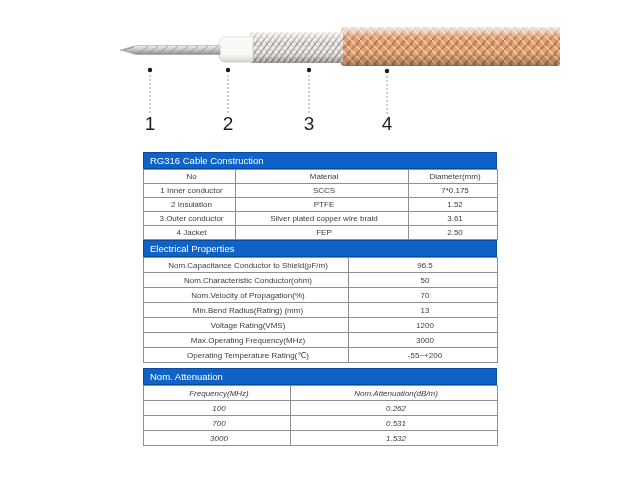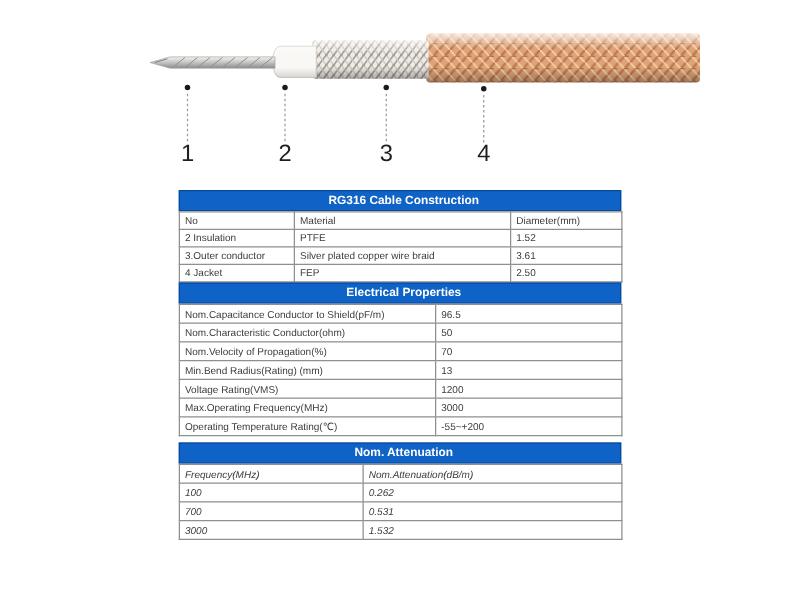--- a/index.html
+++ b/index.html
@@ -10,24 +10,24 @@
   
   #figure{position:absolute;left:0;top:0;width:640px;height:150px;}
   .layer-num{
     position:absolute;top:113px;width:24px;text-align:center;
     font-size:19px;color:#1f1f1f;font-family:"Liberation Sans",sans-serif;
   }
   
   #sheet{position:absolute;left:143px;top:152px;width:354px;}
   .bar{
     background:#0f63c6;border:1px solid #0a4a9e;color:#ffffff;
-    font-weight:bold;font-size:9.5px;line-height:13px;padding:1px 0 1px 6px;text-align:center;
+    font-weight:normal;font-size:9.5px;line-height:13px;padding:1px 0 1px 6px;
   }
   .bar.first{line-height:13px;}
-  table{border-collapse:collapse;table-layout:fixed;width:354px;background:#fff;}
+  table{border-collapse:collapse;table-layout:fixed;width:354px;background:#fff;text-align:center;}
   td{
     border:1px solid #8f8f8f;font-size:8px;padding:0 0 0 4px;
     white-space:nowrap;overflow:hidden;color:#3c3c3c;vertical-align:middle;
   }
   #t1 td{height:13px;}
   #t2 td{height:14px;}
   #t3 td{height:14px;font-style:italic;}
   .gap{height:5px;}
 </style>
 </head>
@@ -113,20 +113,25 @@
         <col style="width:173px">
         <col style="width:89px">
       </colgroup>
     <tbody>
         <tr>
       <td>No</td>
       <td>Material</td>
       <td>Diameter(mm)</td>
     </tr>
     <tr>
+      <td>1 Inner conductor</td>
+      <td>SCCS</td>
+      <td>7*0.175</td>
+    </tr>
+    <tr>
       <td>2 Insulation</td>
       <td>PTFE</td>
       <td>1.52</td>
     </tr>
     <tr>
       <td>3.Outer conductor</td>
       <td>Silver plated copper wire braid</td>
       <td>3.61</td>
     </tr>
     <tr>

